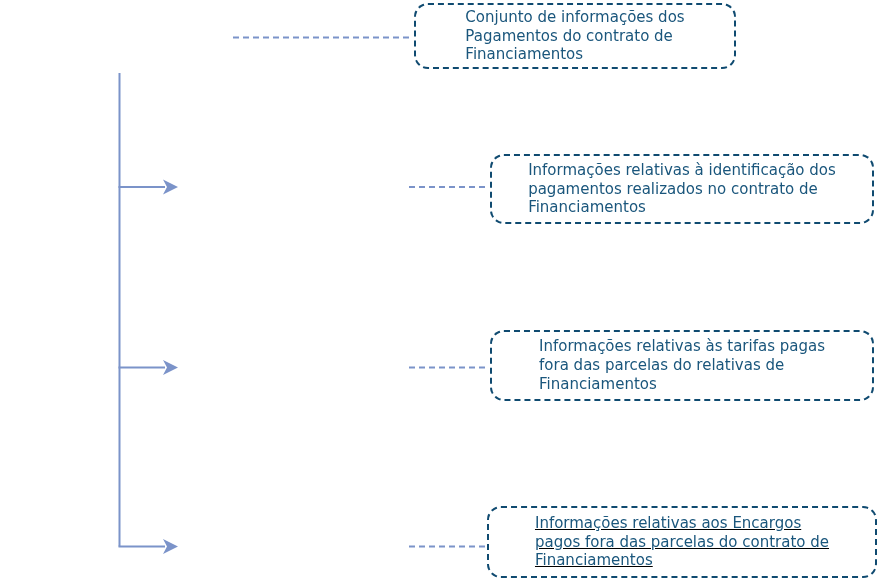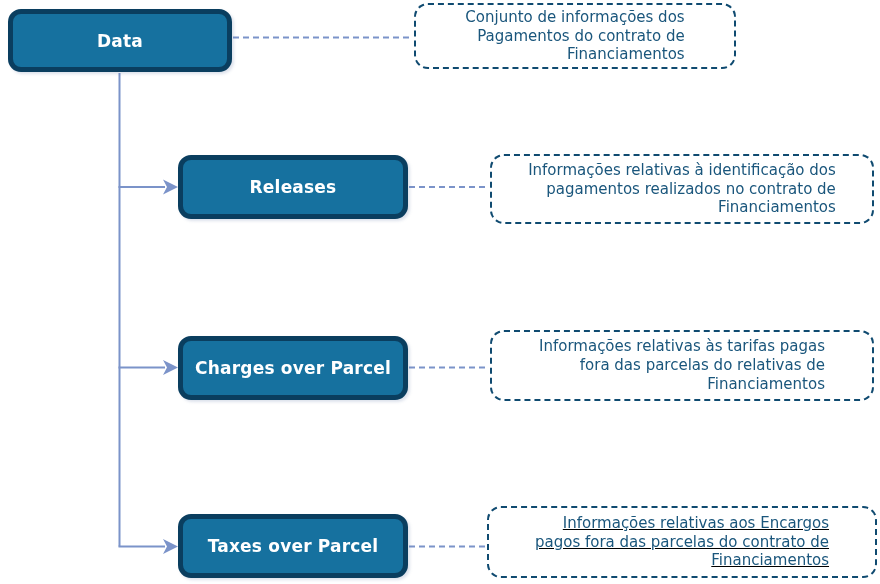--- a/index.html
+++ b/index.html
@@ -39,21 +39,21 @@
     position:absolute;
     display:flex; align-items:center; justify-content:center;
     border:2px dashed var(--annotation-border,#0f4a70);
     border-radius:14px;
     padding:4px 8px;
     background:var(--background,#ffffff);
   }
   .annotation-text {
     color:var(--annotation-text,#1a567c);
     font-size:15px; line-height:1.25;
-    text-align:right;
+    text-align:left;
     white-space:pre-line;
   }
   .annotation-1 { left:414px; top:3px;   width:322px; height:66px; }
   .annotation-2 { left:490px; top:154px; width:384px; height:70px; }
   .annotation-3 { left:490px; top:330px; width:384px; height:71px; }
   .annotation-4 { left:487px; top:506px; width:390px; height:72px;text-decoration:underline; }
 </style>
 </head>
 <body>
 
@@ -70,35 +70,23 @@
     <polygon points="163,179.5 178,187 163,194.5 167,187" fill="#7b93c9"></polygon>
     <polygon points="163,360 178,367.5 163,375 167,367.5" fill="#7b93c9"></polygon>
     <polygon points="163,539 178,546.5 163,554 167,546.5" fill="#7b93c9"></polygon>
 
     <path d="M233,37.5 H413" fill="none" stroke-width="2" stroke-dasharray="6 4" stroke="#7b93c9"></path>
     <path d="M409,187 H489" fill="none" stroke-width="2" stroke-dasharray="6 4" stroke="#7b93c9"></path>
     <path d="M409,367.5 H489" fill="none" stroke-width="2" stroke-dasharray="6 4" stroke="#7b93c9"></path>
     <path d="M409,546.5 H486" fill="none" stroke-width="2" stroke-dasharray="6 4" stroke="#7b93c9"></path>
   </svg>
 
-  <div class="node node-data">
-    <span class="node-label">Data</span>
-  </div>
 
-  <div class="node node-releases">
-    <span class="node-label">Releases</span>
-  </div>
 
-  <div class="node node-charges">
-    <span class="node-label">Charges over Parcel</span>
-  </div>
 
-  <div class="node node-taxes">
-    <span class="node-label">Taxes over Parcel</span>
-  </div>
 
   <div class="annotation annotation-1">
     <span class="annotation-text">Conjunto de informações dos
 Pagamentos do contrato de
 Financiamentos</span>
   </div>
 
   <div class="annotation annotation-2">
     <span class="annotation-text">Informações relativas à identificação dos
 pagamentos realizados no contrato de

